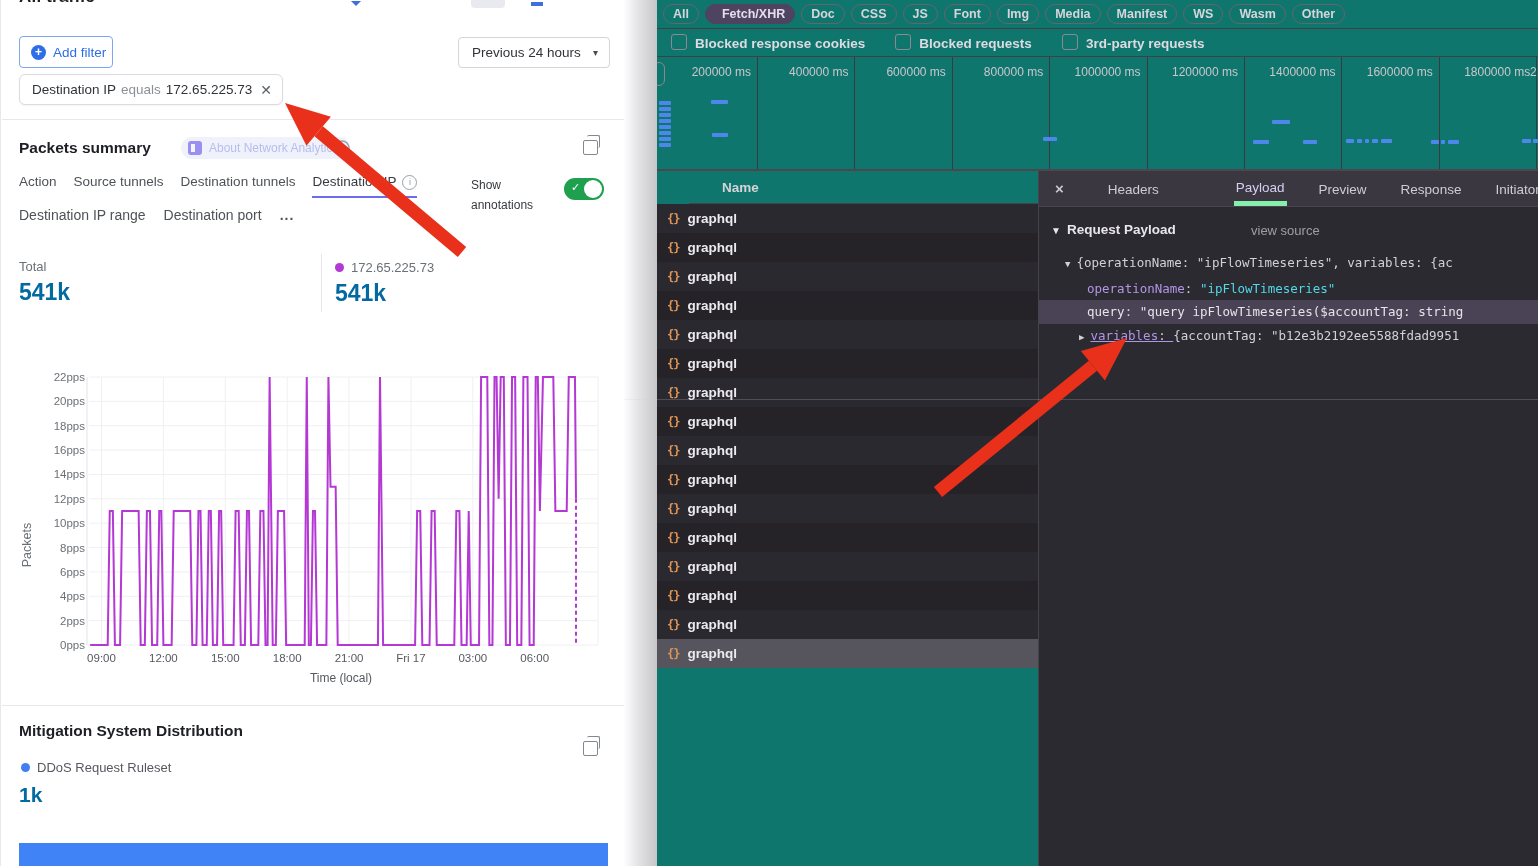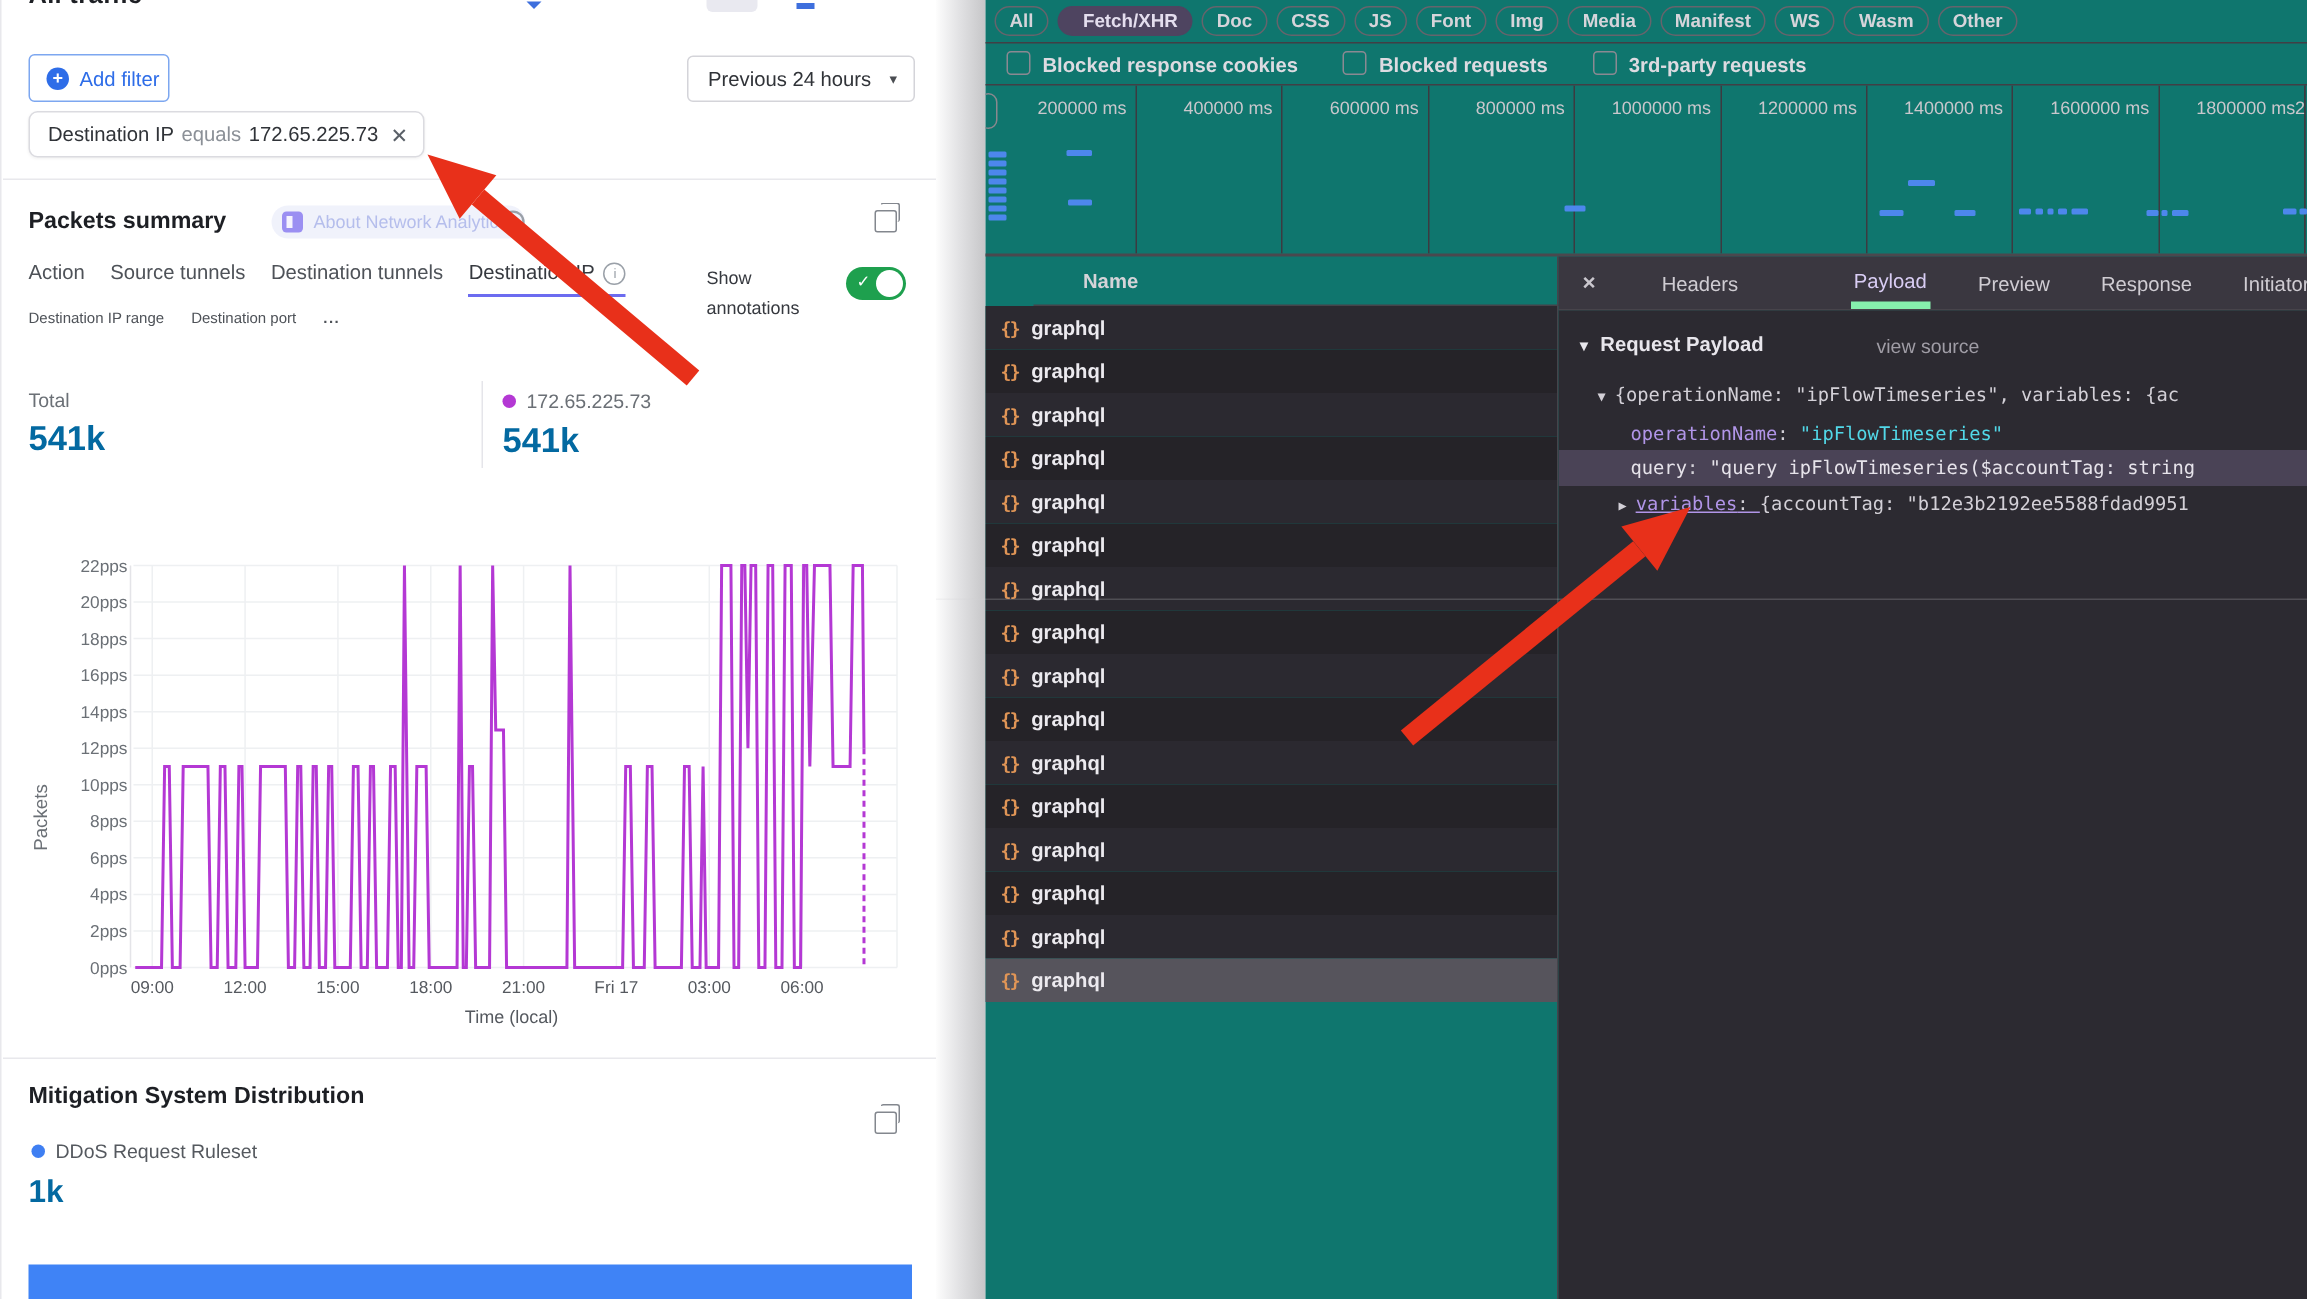--- a/index.html
+++ b/index.html
@@ -29,21 +29,21 @@
   .card-title{font-size:15.5px;font-weight:bold;color:#1d1f24;}
   .badge{left:180px;top:137px;height:22px;border-radius:11px;background:#eef0fb;display:flex;align-items:center;
      gap:7px;padding:0 12px 0 7px;opacity:.85;}
   .badge .bk{width:14px;height:14px;border-radius:3px;background:#8a7cf0;position:relative;}
   .badge .bk:after{content:"";position:absolute;left:3px;top:3px;width:4px;height:8px;background:#fff;opacity:.9;}
   .badge i{font-style:normal;font-size:12px;color:#a9b3e9;}
   .copyicon{width:13px;height:13px;border:1.4px solid #83878e;border-radius:2px;position:relative;background:#fff;cursor:pointer;}
   .copyicon:before{content:"";position:absolute;left:3px;top:-6px;width:12px;height:12px;border:1.4px solid #83878e;
      border-radius:2px;border-left:none;border-bottom:none;}
   .tabs{left:18px;top:174px;display:flex;gap:17px;font-size:13.5px;color:#4e5258;}
-  .tabs2{left:18px;top:207px;display:flex;gap:18px;font-size:10px;color:#4e5258;}
+  .tabs2{left:18px;top:207px;display:flex;gap:18px;font-size:14px;color:#4e5258;}
   .tab{cursor:pointer;padding-bottom:6px;}
   .tab.active{color:#36393f;border-bottom:2px solid #6c6cf0;display:flex;gap:6px;align-items:flex-start;}
   .info{width:13px;height:13px;border:1px solid #9aa0a8;border-radius:50%;font-size:9px;color:#9aa0a8;
      text-align:center;line-height:13px;margin-top:1px;}
   .showann{left:470px;top:175px;width:92px;font-size:12px;color:#36393f;line-height:20px;}
   .toggle{left:563px;top:178px;width:40px;height:22px;border-radius:11px;background:#1ea04e;cursor:pointer;}
   .toggle .knob{position:absolute;right:2px;top:2px;width:18px;height:18px;border-radius:50%;background:#fff;}
   .toggle .ck{position:absolute;left:7px;top:3px;color:#fff;font-size:11px;}
   .stat-label{font-size:13px;color:#6b7076;}
   .stat-value{font-size:23px;font-weight:bold;color:#0369a1;}

